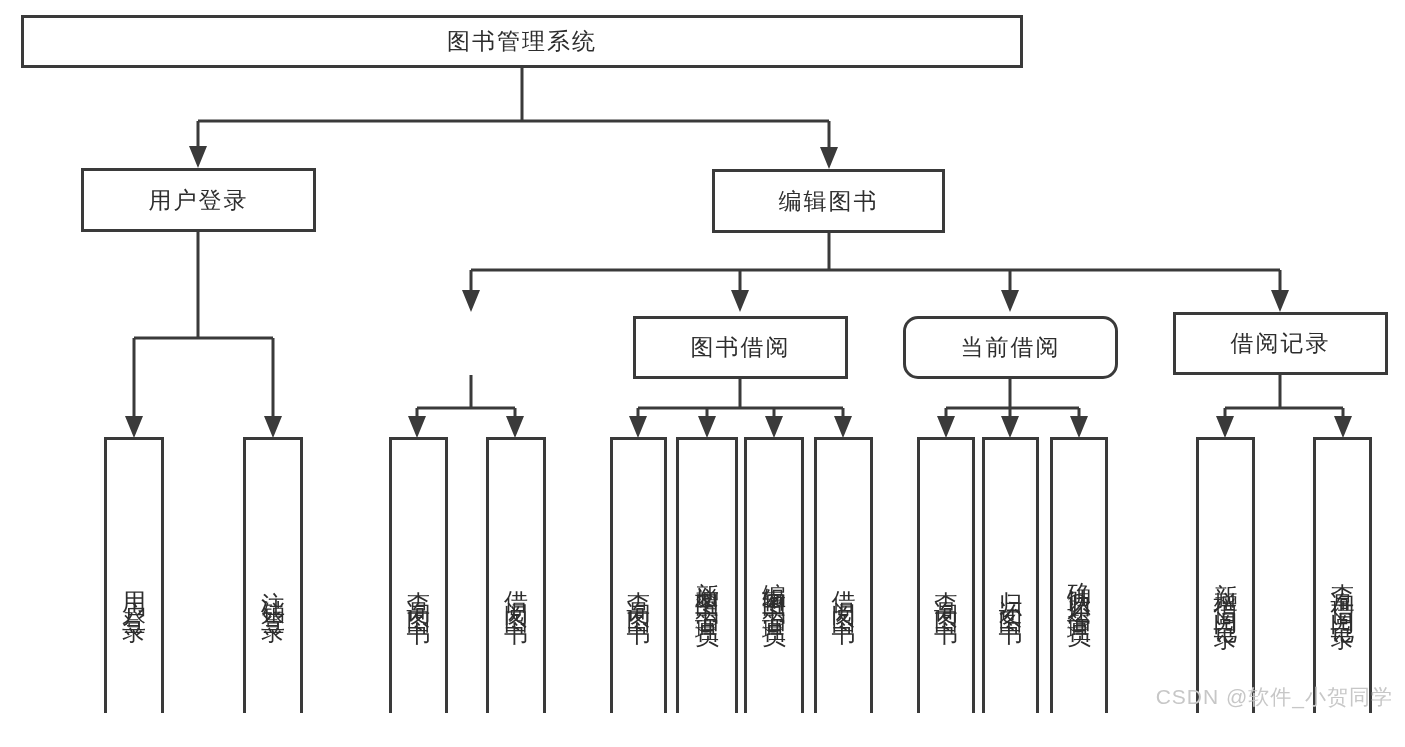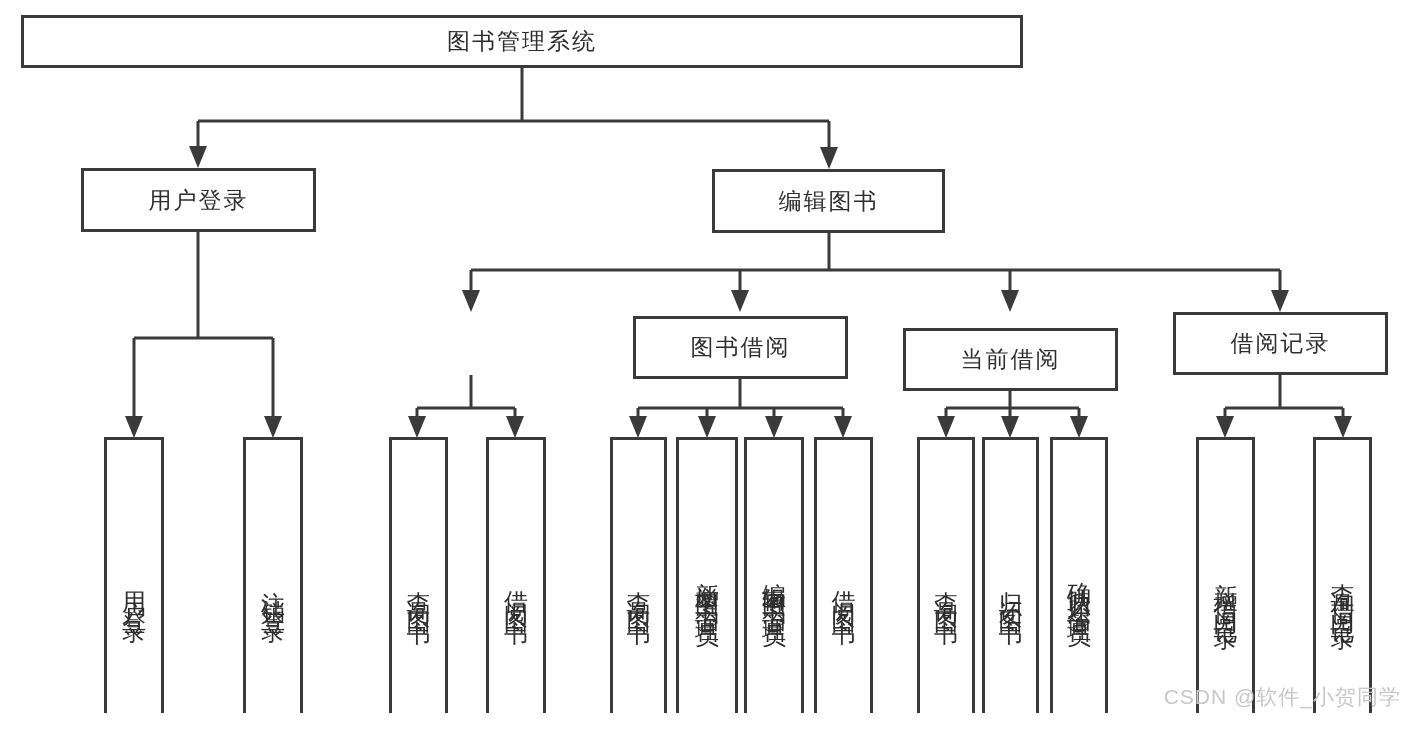--- a/index.html
+++ b/index.html
@@ -45,39 +45,39 @@
   }
   .len4 span { letter-spacing: 10px; text-indent: 10px; }
   .len6 span { letter-spacing: 9px;  text-indent: 9px; }
   .len9 span { letter-spacing: 6px;  text-indent: 6px; }
   
   .n-root  { left: 21px;   top: 15px;  width: 1002px; height: 53px; }
   .n-l2a   { left: 81px;   top: 168px; width: 235px;  height: 64px; }
   .n-l2b   { left: 712px;  top: 169px; width: 233px;  height: 64px; }
   .n-l3a   { left: 363px;  top: 312px; width: 217px;  height: 63px; }
   .n-l3b   { left: 633px;  top: 316px; width: 215px;  height: 63px; }
-  .n-l3c   { left: 903px;  top: 328px; width: 215px;  height: 63px; }
+  .n-l3c   { left: 903px;  top: 316px; width: 215px;  height: 63px; border-radius: 15px; }
   .n-l3d   { left: 1173px; top: 312px; width: 215px;  height: 63px; }
   .lf      { top: 437px; height: 299px; }
   .n-lf1ic { left: 104px;  width: 60px; }
   .n-lf2   { left: 243px;  width: 60px; }
   .n-lf3   { left: 389px;  width: 59px; }
   .n-lf4   { left: 486px;  width: 60px; }
   .n-lf5   { left: 610px;  width: 57px; }
   .n-lf6   { left: 676px;  width: 62px; }
   .n-lf7   { left: 744px;  width: 60px; }
   .n-lf8   { left: 814px;  width: 59px; }
   .n-lf9   { left: 917px;  width: 58px; }
   .n-lf10  { left: 982px;  width: 57px; }
   .n-lf11  { left: 1050px; width: 58px; }
   .n-lf12  { left: 1196px; width: 59px; }
   .n-lf13  { left: 1313px; width: 59px; }
   #watermark {
     position: absolute;
-    right: 4px;
+    right: 12px;
     bottom: 2px;
     font-size: 21px;
     color: #c7c7c7;
     letter-spacing: 1px;
     z-index: 5;
     white-space: nowrap;
   }
 </style>
 </head>
 <body>

